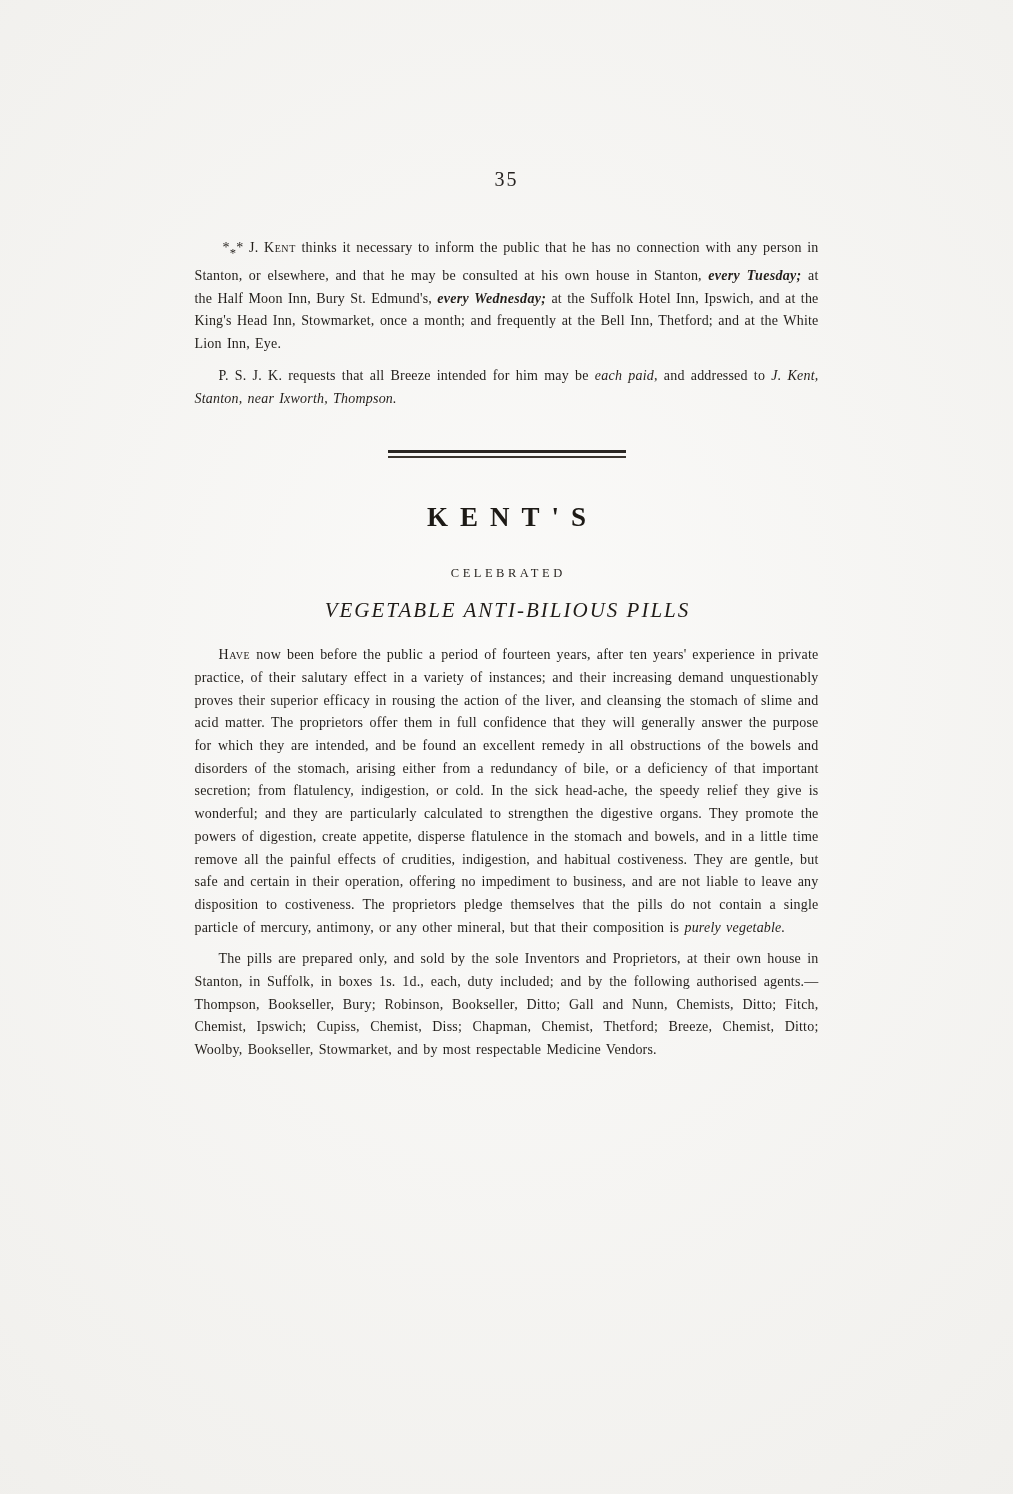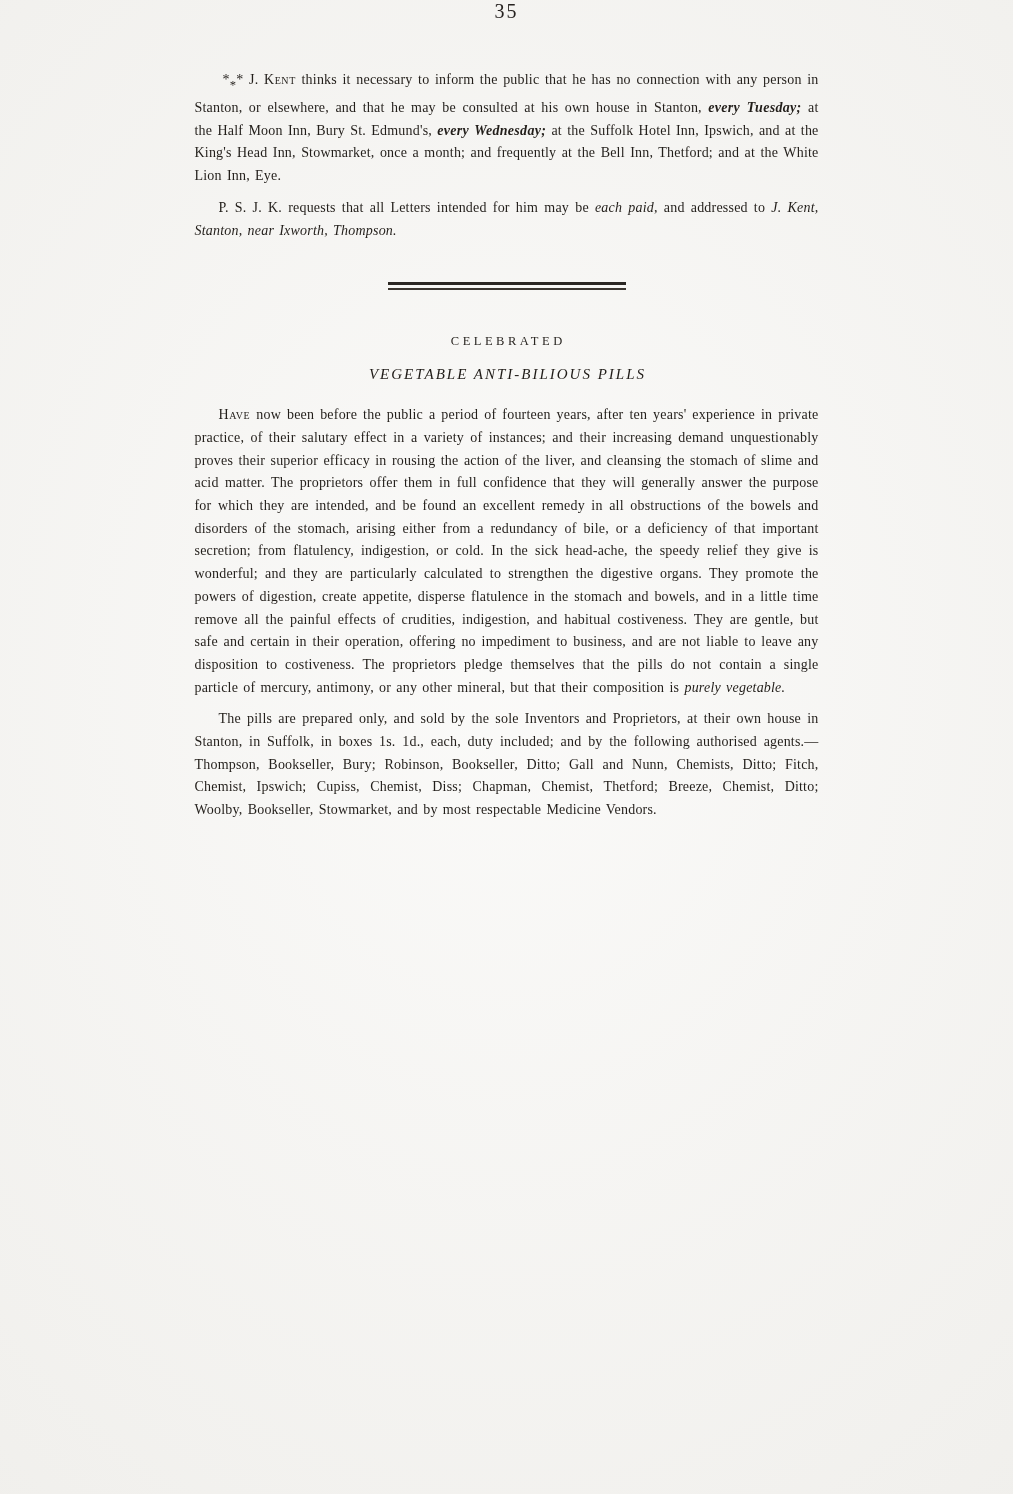--- a/index.html
+++ b/index.html
@@ -9,20 +9,21 @@
     background: #f6f5f2;
     color: #211d19;
   }
   .page {
     width: 1013px;
     height: 1494px;
     position: relative;
     background:
       radial-gradient(ellipse 140% 120% at 50% 45%, rgba(255,255,255,0.55) 0%, rgba(214,212,206,0.25) 78%, rgba(196,194,188,0.45) 100%),
       #f5f4f1;
+    padding-top: 168px;
     overflow: hidden;
   }
   .content { width: 624px; margin: 0 auto; }
   .folio {
     text-align: center;
     font-size: 20px;
     letter-spacing: 2px;
     margin-bottom: 46px;
     color: #262220;
   }
@@ -58,21 +59,21 @@
     color: #1d1a16;
   }
   .subtitle-celebrated {
     font-size: 12.5px;
     letter-spacing: 3.5px;
     padding-left: 3.5px;
     margin-top: 33px;
     color: #2a2622;
   }
   .product-title {
-    font-size: 15px;
+    font-size: 21px;
     font-style: italic;
     font-weight: normal;
     letter-spacing: 2px;
     padding-left: 2px;
     margin-top: 17px;
     color: #201c18;
   }
   .body-block { margin-top: 21px; }
   .body-block .para + .para { }
 </style>
@@ -82,26 +83,27 @@
 <div class="page">
   <div class="content">
 
     <div class="folio">
       <span class="page-number">35</span>
     </div>
 
     <section>
       <p class="para indent-aster"><span class="asterism"><span>*</span><span class="low">*</span><span>*</span></span><span> J. </span><span class="sc">Kent</span><span> thinks it necessary to inform the public that he has no connection with any person in Stanton, or elsewhere, and that he may be consulted at his own house in Stanton, </span><span class="bi">every Tuesday;</span><span> at the Half Moon Inn, Bury St. Edmund's, </span><span class="bi">every Wednesday;</span><span> at the Suffolk Hotel Inn, Ipswich, and at the King's Head Inn, Stowmarket, once a month; and frequently at the Bell Inn, Thetford; and at the White Lion Inn, Eye.</span></p>
 
-      <p class="para indent"><span>P. S.   J. K. requests that all Letters intended for him may be </span><em>each paid</em><span>, and addressed to </span><em>J. Kent, Stanton, near Ixworth, Thompson.</em></p>
+      <p class="para indent"><span>P. S.   J. K. requests that all Breeze intended for him may be </span><em>each paid</em><span>, and addressed to </span><em>J. Kent, Stanton, near Ixworth, Thompson.</em></p>
     </section>
 
     <div class="rule"></div>
 
     <section class="heading-block">
+      <h1 class="title-kents">KENT'S</h1>
       <div class="subtitle-celebrated">CELEBRATED</div>
       <h2 class="product-title">VEGETABLE ANTI-BILIOUS PILLS</h2>
     </section>
 
     <section class="body-block">
       <p class="para indent"><span class="sc">Have</span><span> now been before the public a period of fourteen years, after ten years' experience in private practice, of their salutary effect in a variety of instances;  and their increasing demand unquestionably proves their superior efficacy in rousing the action of the liver, and cleansing the stomach of slime and acid matter.  The proprietors offer them in full confidence that they will generally answer the purpose for which they are intended, and be found an excellent remedy in all obstructions of the bowels and disorders of the stomach, arising either from a redundancy of bile, or a deficiency of that important secretion;  from flatulency, indigestion, or cold.  In the sick head-ache, the speedy relief they give is wonderful; and they are particularly calculated to strengthen the digestive organs.  They promote the powers of digestion, create appetite, disperse flatulence in the stomach and bowels, and in a little time remove all the painful effects of crudities, indigestion, and habitual costiveness.  They are gentle, but safe and certain in their operation, offering no impediment to business, and are not liable to leave any disposition to costiveness.  The proprietors pledge themselves that the pills do not contain a single particle of mercury, antimony, or any other mineral, but that their composition is </span><em>purely vegetable.</em></p>
 
       <p class="para indent">The pills are prepared only, and sold by the sole Inventors and Proprietors, at their own house in Stanton, in Suffolk, in boxes 1s. 1d., each, duty included;  and by the following authorised agents.—Thompson, Bookseller, Bury;  Robinson, Bookseller, Ditto; Gall and Nunn, Chemists, Ditto;   Fitch, Chemist, Ipswich; Cupiss, Chemist, Diss;  Chapman, Chemist, Thetford;  Breeze, Chemist, Ditto;  Woolby, Bookseller, Stowmarket, and by most respectable Medicine Vendors.</p>
     </section>
 

